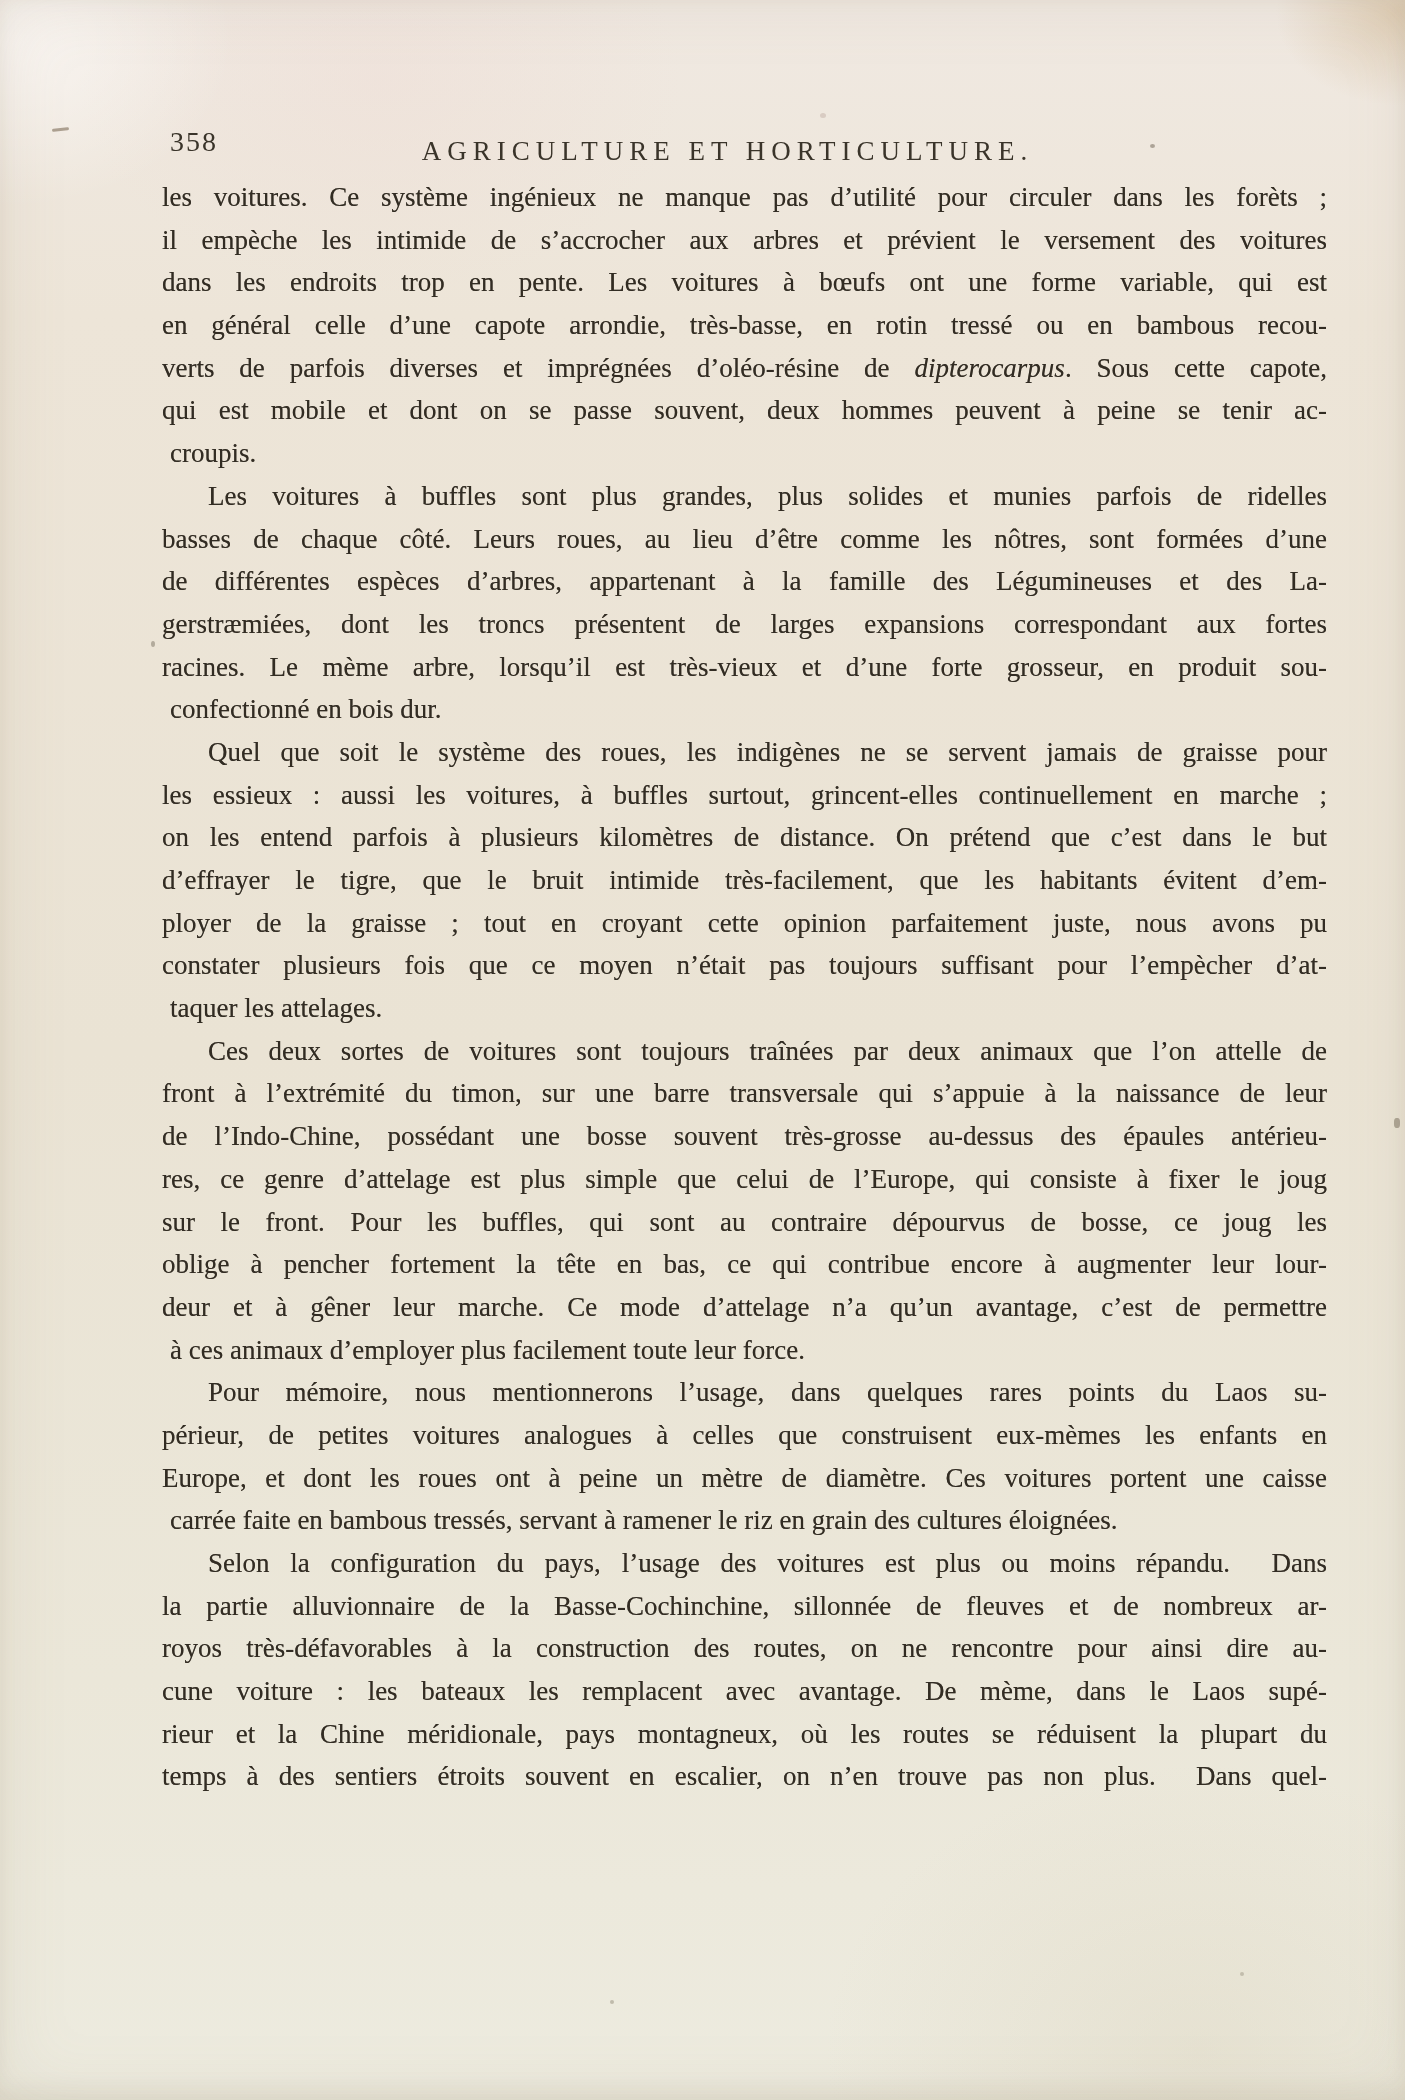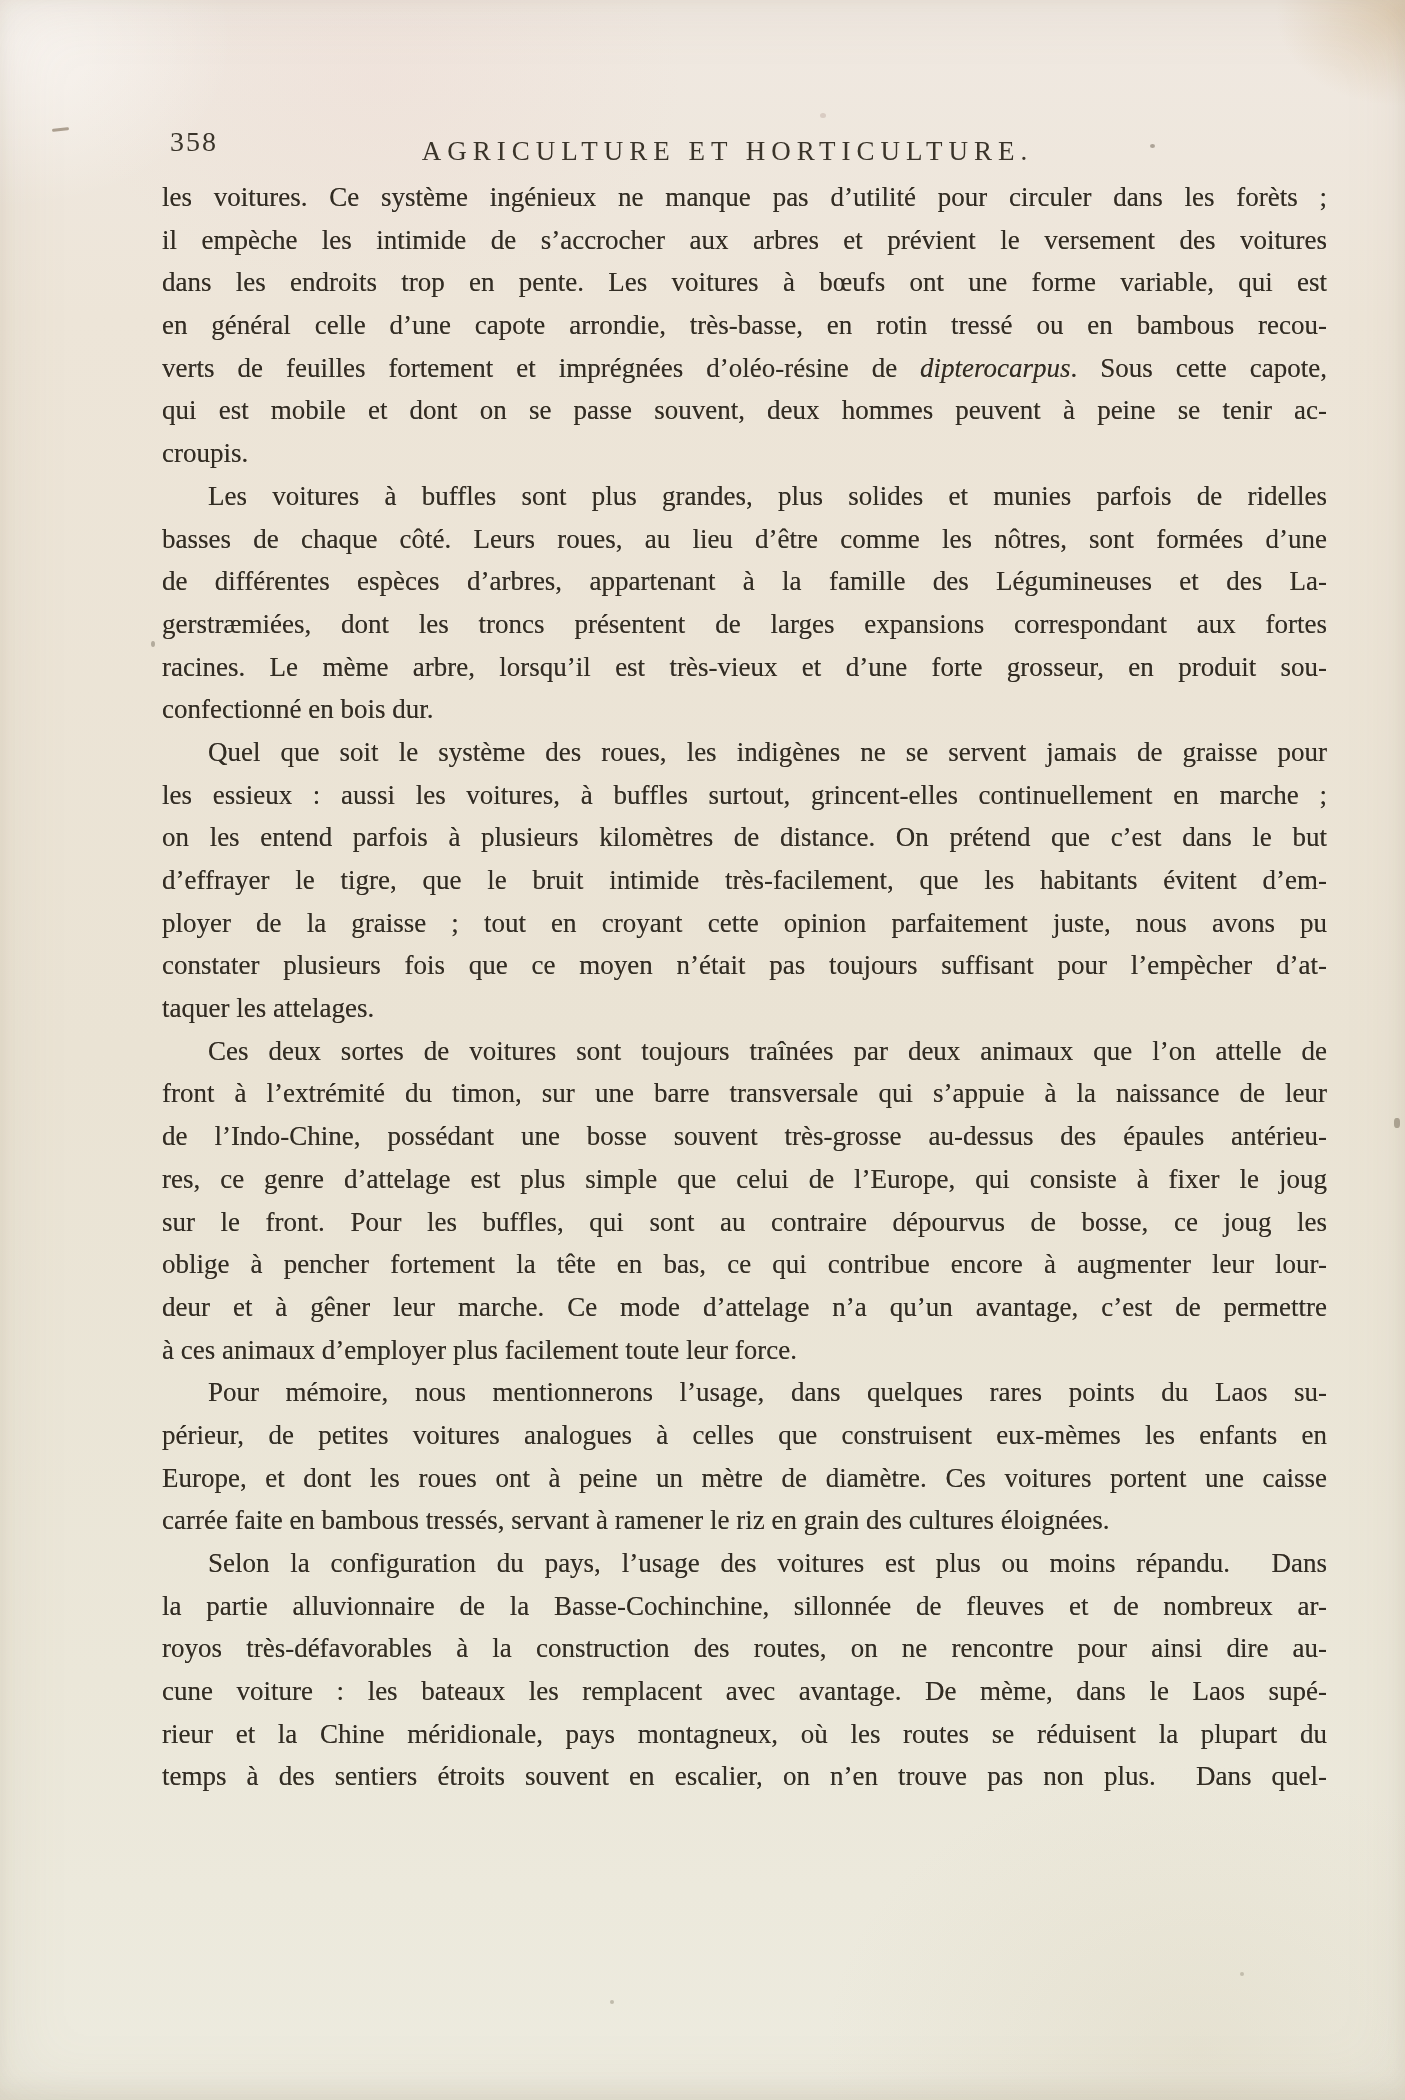--- a/index.html
+++ b/index.html
@@ -32,41 +32,41 @@
     position:absolute;left:162px;top:176px;width:1165px;
   }
   .line{
     height:42.7px;line-height:42.7px;
     font-size:27px;
     text-align:justify;text-align-last:justify;
     white-space:nowrap;overflow:hidden;
     text-shadow:0 0 .5px rgba(50,44,35,.55);
   }
   .line.indent{padding-left:46px;}
-  .line.end{text-align-last:left;}
+  .line.end{text-align-last:left;margin-left:8px;}
   .it{font-style:italic;}
   .speck{position:absolute;border-radius:50%;}
   .dash-mark{
     position:absolute;left:52px;top:128px;width:17px;height:3px;
     background:#857762;transform:rotate(-7deg);border-radius:2px;opacity:.65;
   }
 </style>
 </head>
 <body>
 
 <div class="page">
   <div class="dash-mark"></div>
   <div class="page-number">358</div>
   <div class="running-title">AGRICULTURE ET HORTICULTURE.</div>
   <div class="text-column">
       <div class="line"><span>les voitures. Ce système ingénieux ne manque pas d’utilité pour circuler dans les forèts ;</span></div>
       <div class="line"><span>il empèche les intimide de s’accrocher aux arbres et prévient le versement des voitures</span></div>
       <div class="line"><span>dans les endroits trop en pente. Les voitures à bœufs ont une forme variable, qui est</span></div>
       <div class="line"><span>en général celle d’une capote arrondie, très-basse, en rotin tressé ou en bambous recou-</span></div>
-      <div class="line"><span>verts de feuilles fortement et imprégnées d’oléo-résine de </span><span class="it">dipterocarpus</span><span>. Sous cette capote,</span></div>
+      <div class="line"><span>verts de parfois diverses et imprégnées d’oléo-résine de </span><span class="it">dipterocarpus</span><span>. Sous cette capote,</span></div>
       <div class="line"><span>qui est mobile et dont on se passe souvent, deux hommes peuvent à peine se tenir ac-</span></div>
       <div class="line end"><span>croupis.</span></div>
       <div class="line indent"><span>Les voitures à buffles sont plus grandes, plus solides et munies parfois de ridelles</span></div>
       <div class="line"><span>basses de chaque côté. Leurs roues, au lieu d’être comme les nôtres, sont formées d’une</span></div>
       <div class="line"><span>de différentes espèces d’arbres, appartenant à la famille des Légumineuses et des La-</span></div>
       <div class="line"><span>gerstræmiées, dont les troncs présentent de larges expansions correspondant aux fortes</span></div>
       <div class="line"><span>racines. Le mème arbre, lorsqu’il est très-vieux et d’une forte grosseur, en produit sou-</span></div>
       <div class="line end"><span>confectionné en bois dur.</span></div>
       <div class="line indent"><span>Quel que soit le système des roues, les indigènes ne se servent jamais de graisse pour</span></div>
       <div class="line"><span>les essieux : aussi les voitures, à buffles surtout, grincent-elles continuellement en marche ;</span></div>

